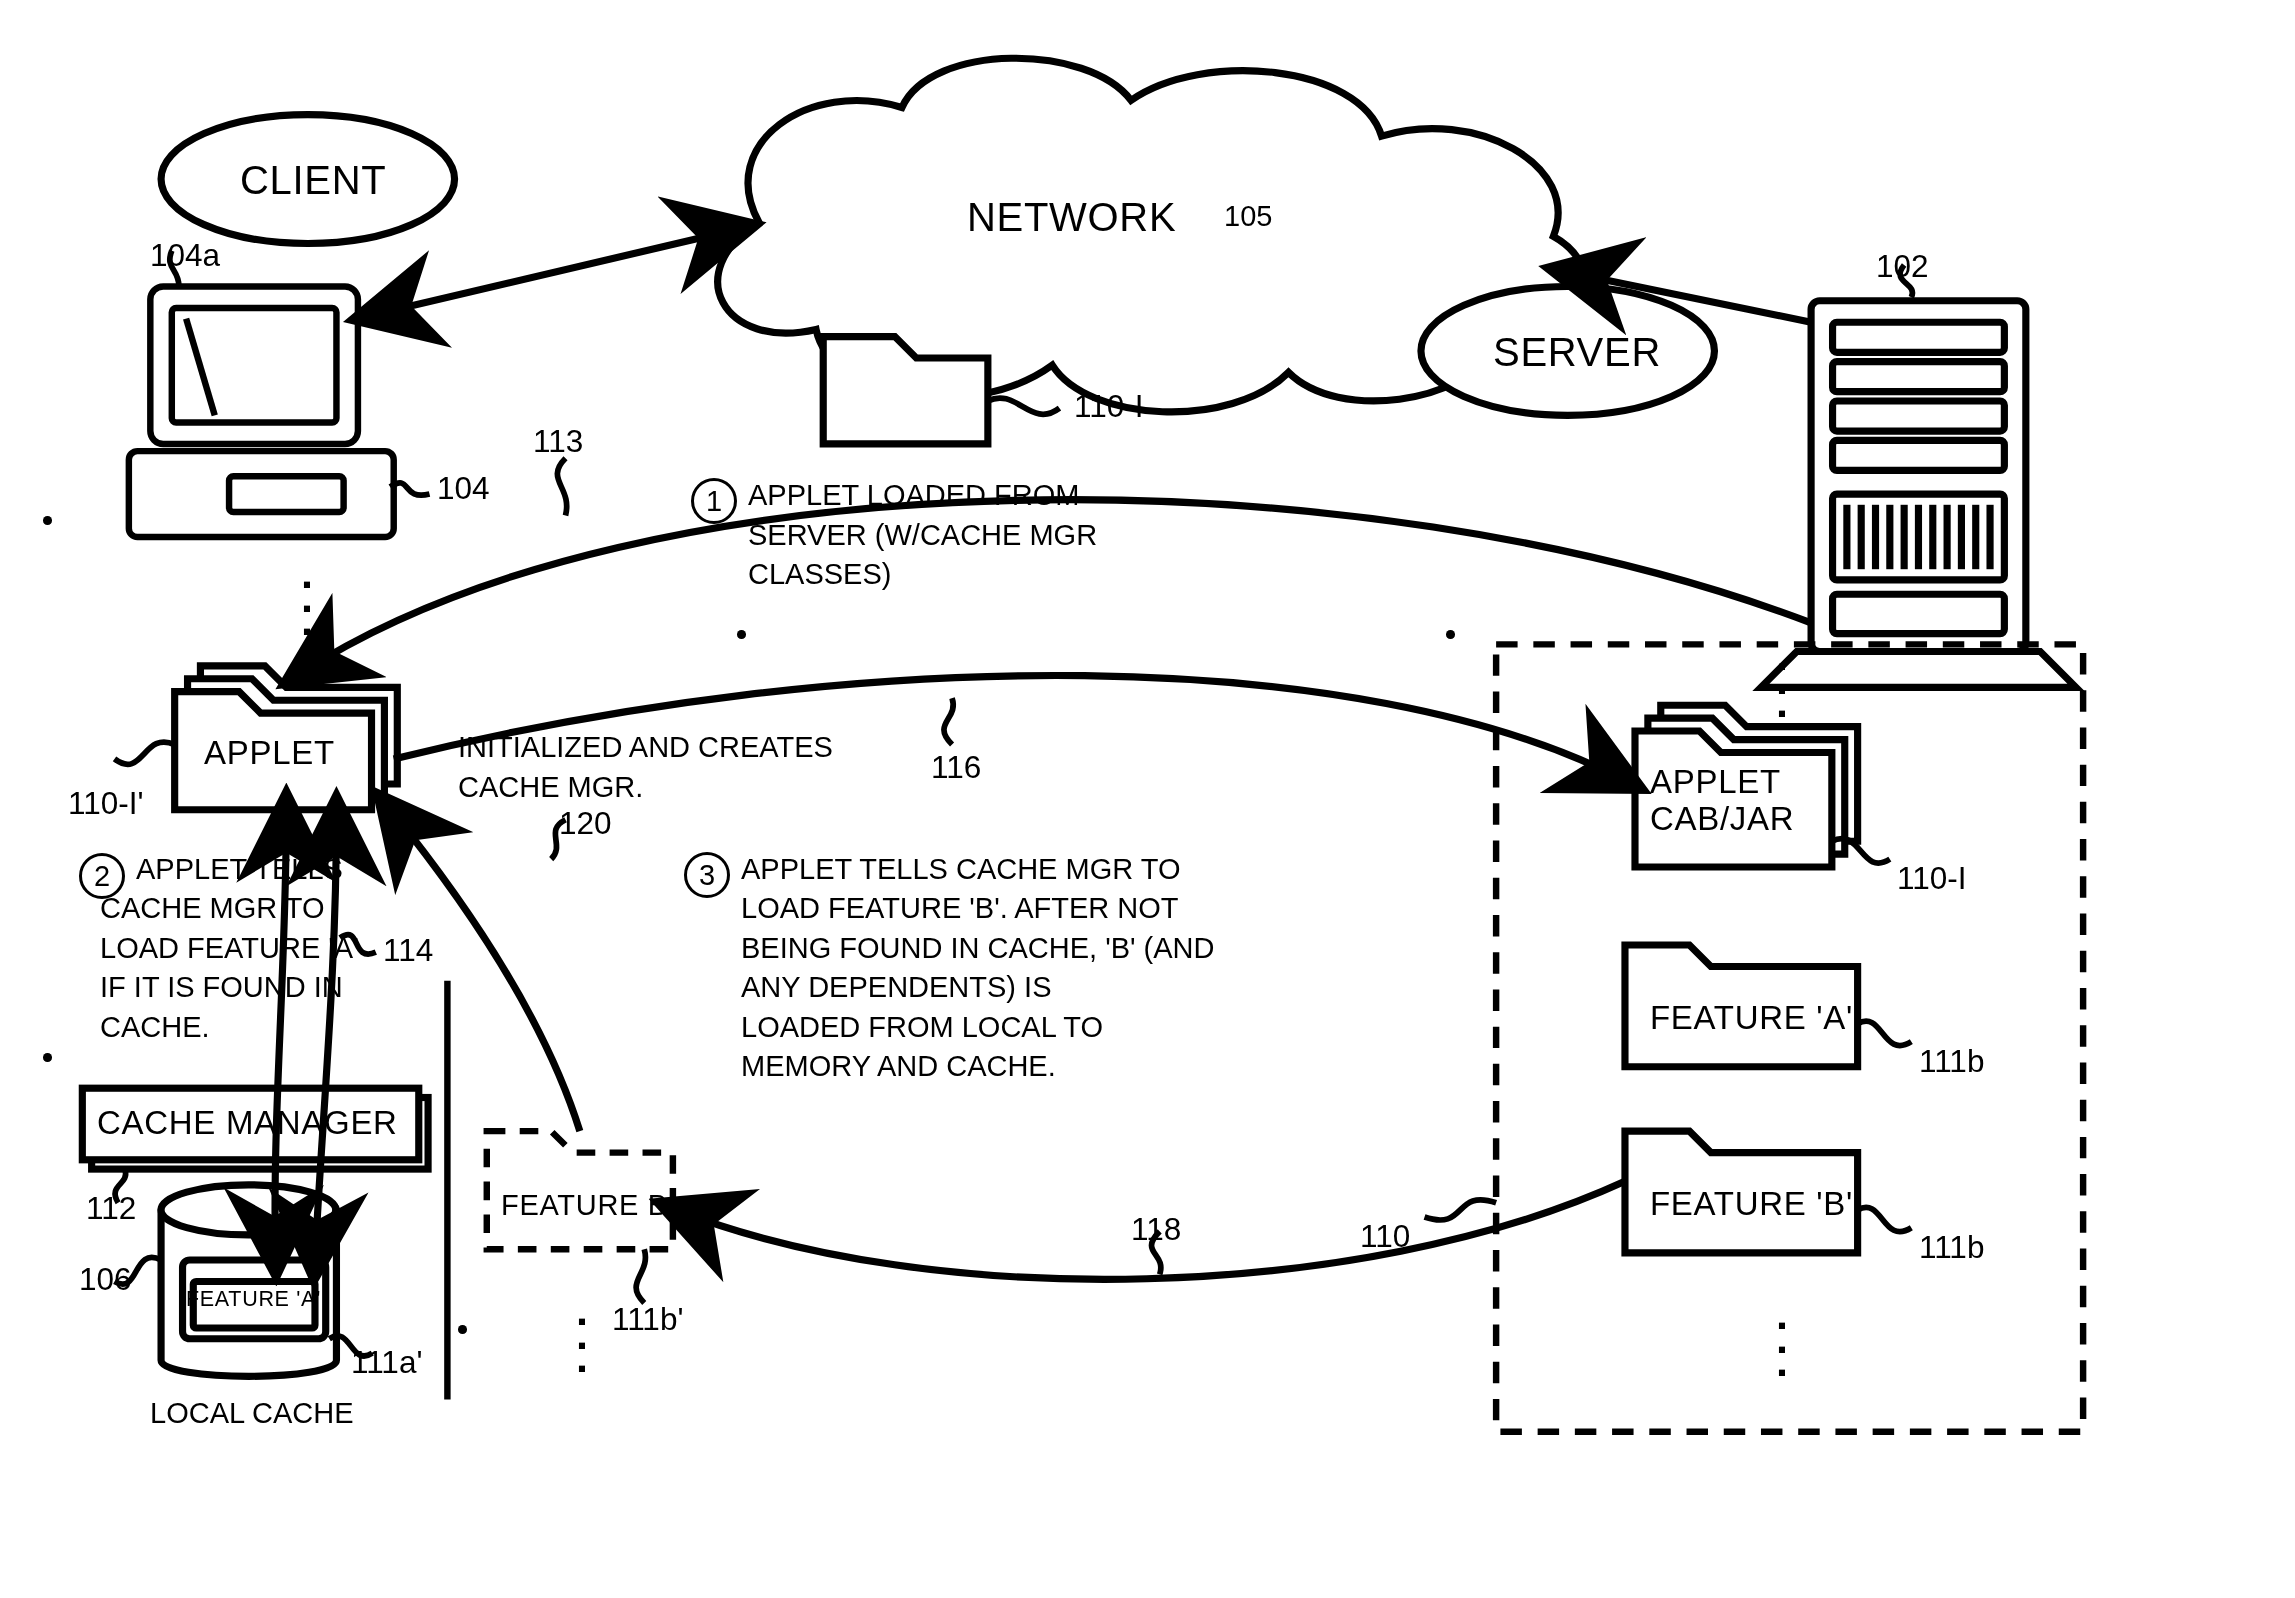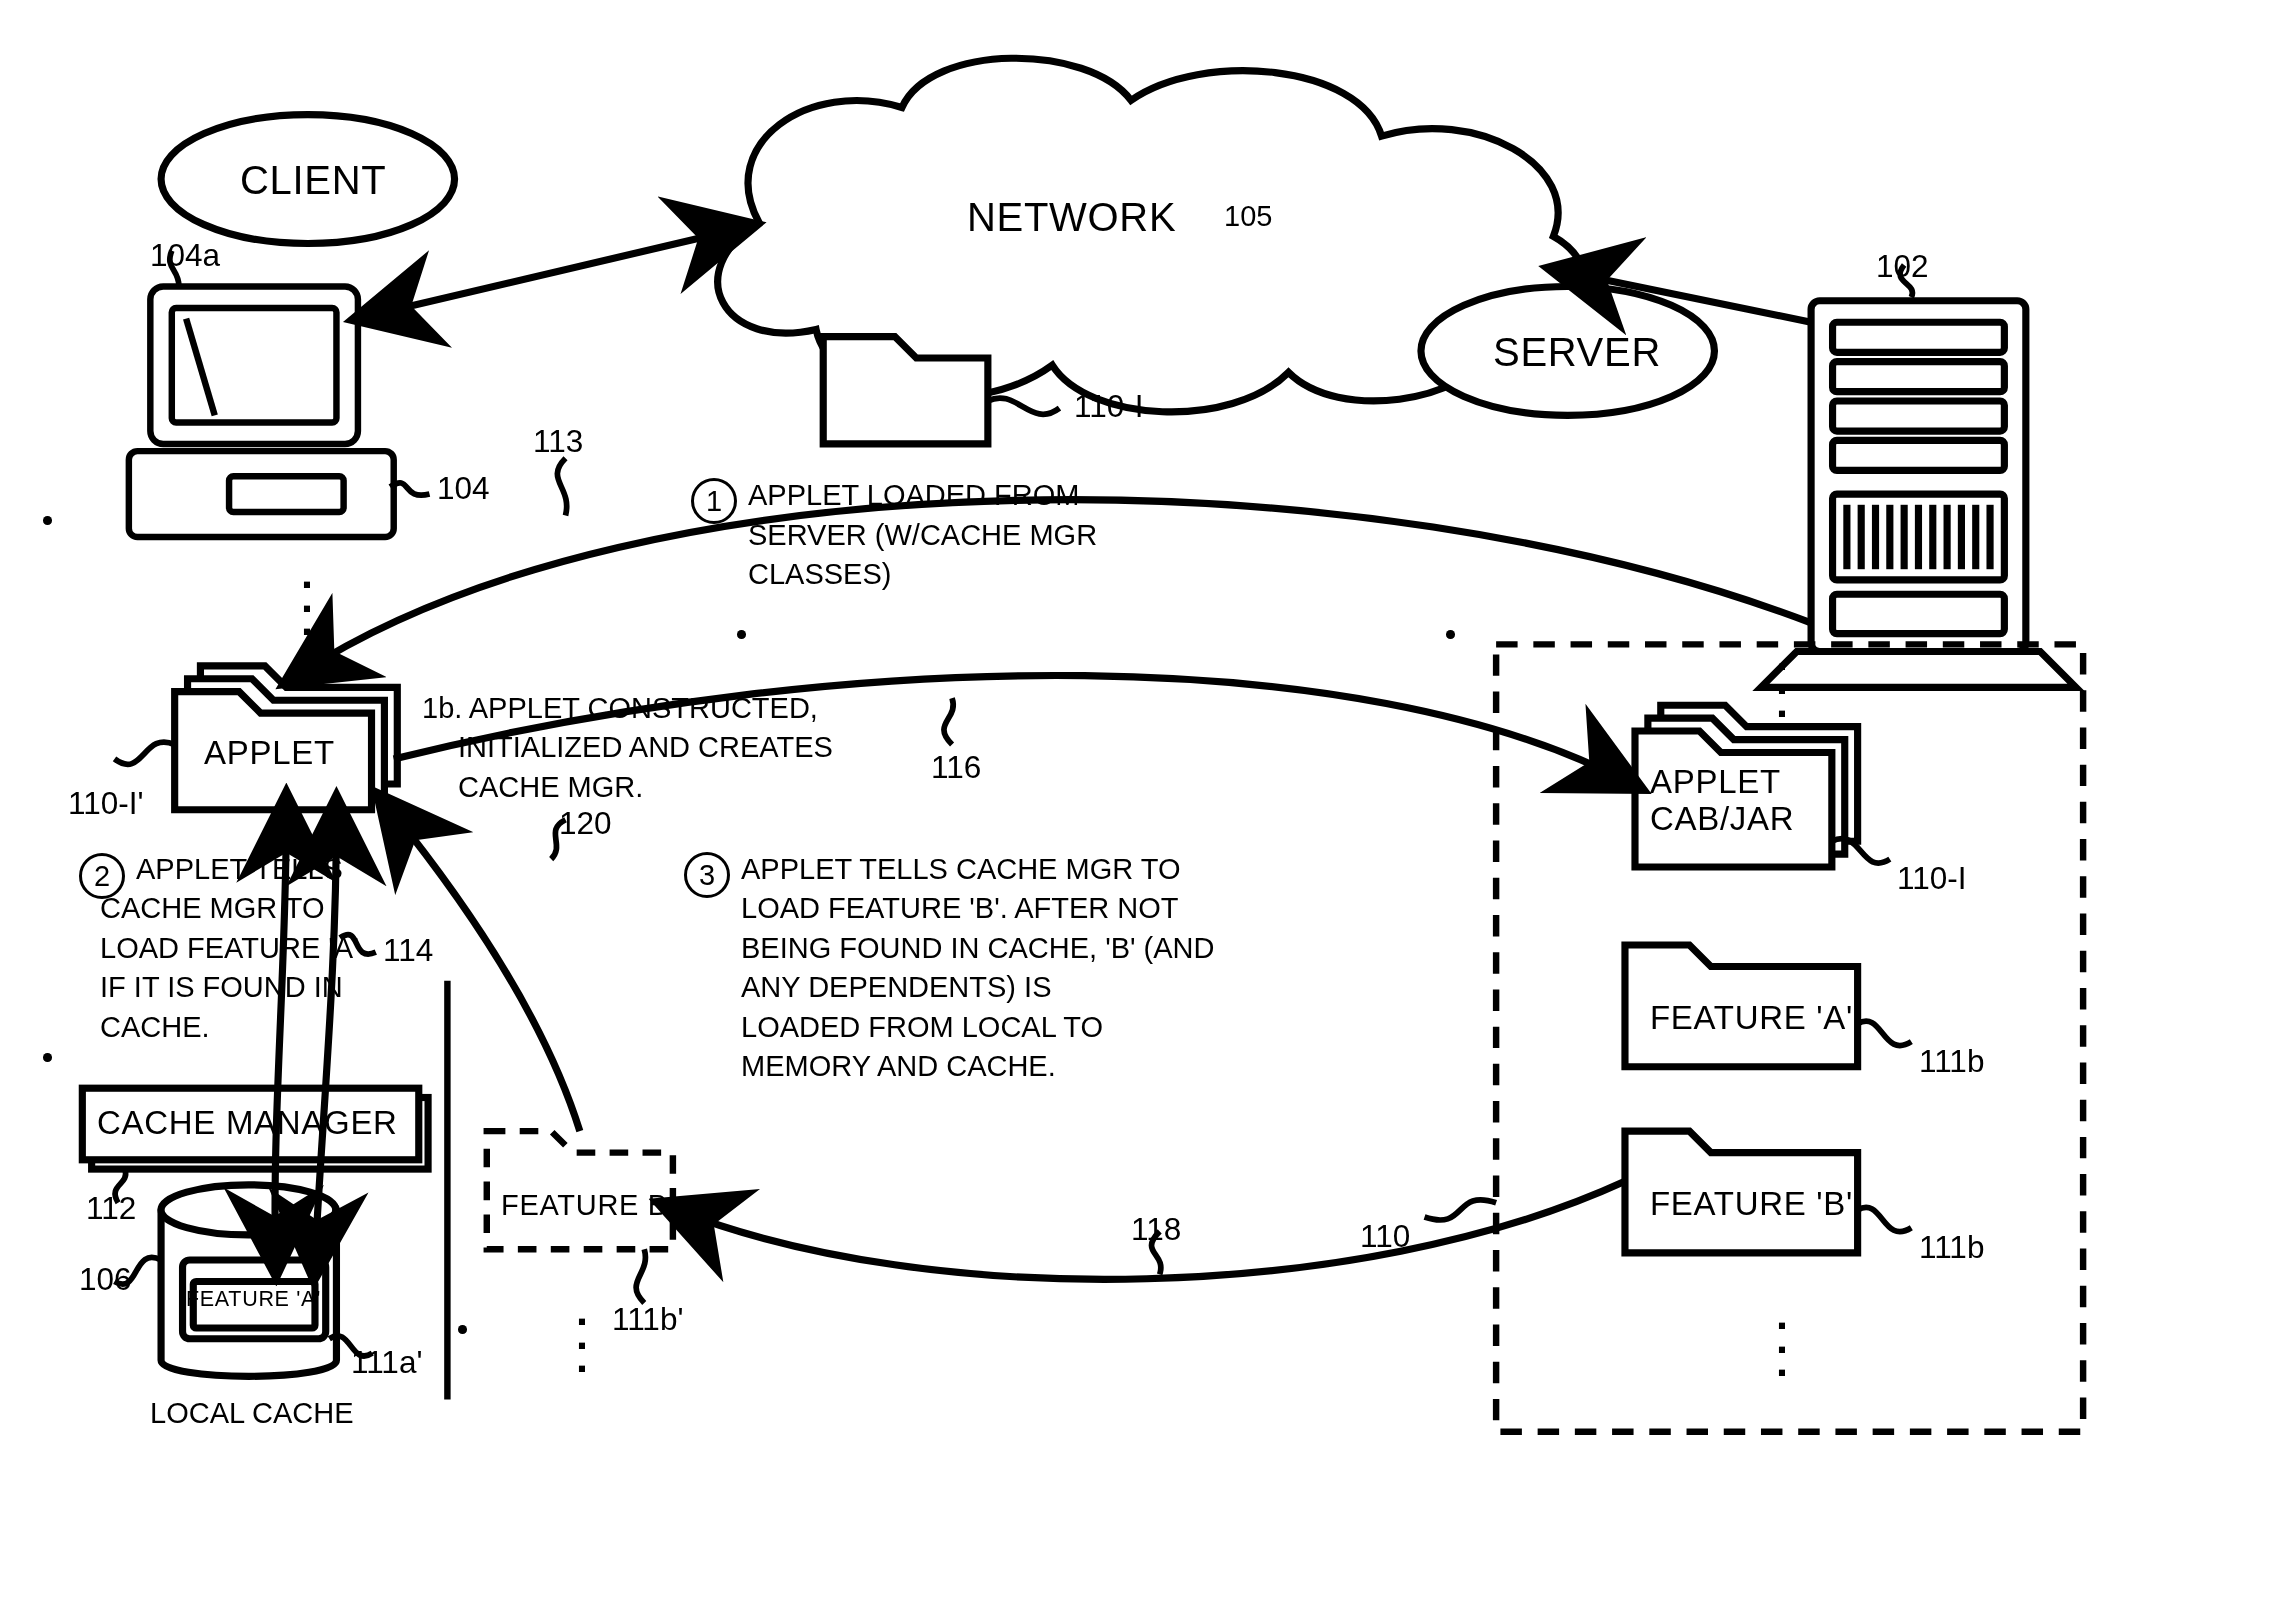--- a/index.html
+++ b/index.html
@@ -244,21 +244,20 @@
   <div class="lbl ref" style="left:1074px; top:387px;">110-I</div>
 
   <div class="circle-num" style="left:691px; top:478px;">1</div>
   <div class="lbl" style="left:748px; top:478px;">APPLET LOADED FROM</div>
   <div class="lbl" style="left:748px; top:518px;">SERVER (W/CACHE MGR</div>
   <div class="lbl" style="left:748px; top:557px;">CLASSES)</div>
 
   <div class="box-label" style="left:204px; top:734px;">APPLET</div>
   <div class="lbl ref" style="left:68px; top:784px;">110-I'</div>
 
-  <div class="lbl" style="left:422px; top:691px;">1b. APPLET CONSTRUCTED,</div>
   <div class="lbl" style="left:458px; top:730px;">INITIALIZED AND CREATES</div>
   <div class="lbl" style="left:458px; top:770px;">CACHE MGR.</div>
 
   <div class="lbl ref" style="left:931px; top:748px;">116</div>
   <div class="lbl ref" style="left:541px; top:804px;margin-left:18px;">120</div>
 
   <div class="circle-num" style="left:79px; top:853px;">2</div>
   <div class="lbl" style="left:136px; top:852px;">APPLET TELLS</div>
   <div class="lbl" style="left:100px; top:891px;">CACHE MGR TO</div>
   <div class="lbl" style="left:100px; top:931px;">LOAD FEATURE 'A'</div>

